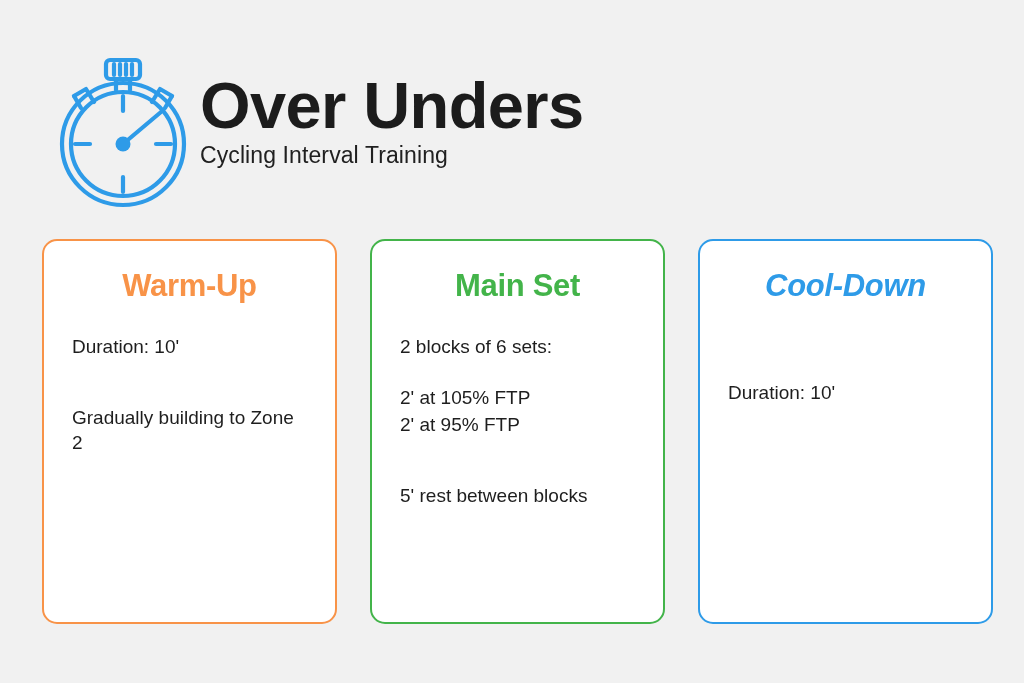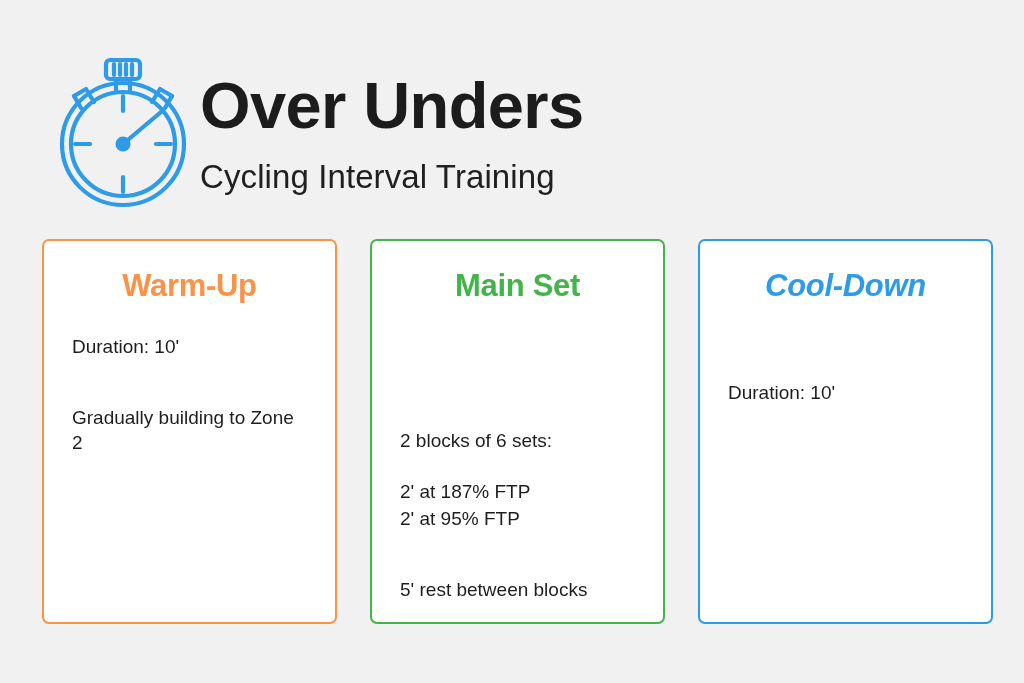--- a/index.html
+++ b/index.html
@@ -44,22 +44,22 @@
   #page-title {
     font-size: 65px;
     font-weight: bold;
     letter-spacing: -0.6px;
     color: #1C1C1C;
     line-height: 1.05;
     white-space: nowrap;
   }
 
   #page-subtitle {
-    margin-top: 18px;
-    font-size: 33px;
+    margin-top: 2px;
+    font-size: 23px;
     font-weight: normal;
     color: #202020;
     letter-spacing: 0.1px;
     white-space: nowrap;
   }
 
   
   #cards {
     position: absolute;
     left: 42px;
@@ -67,21 +67,21 @@
     width: 951px;
     height: 385px;
     display: flex;
     gap: 33px;
   }
 
   .card {
     flex: 1 1 0;
     background: #FFFFFF;
     border: 2px solid #CCCCCC;
-    border-radius: 7px;
+    border-radius: 15px;
     padding: 26px 28px 20px 28px;
     display: flex;
     flex-direction: column;
   }
 
   .card-title {
     text-align: center;
     font-size: 31px;
     font-weight: bold;
     letter-spacing: -0.3px;
@@ -168,25 +168,25 @@
 </div>
 
 <div id="cards">
     <div class="card card-warmup" style="border-color: rgb(248, 147, 72);">
       <div class="card-title" style="color: rgb(248, 147, 72);">Warm-Up</div>
       <div class="card-body">
         <div class="line"><span class="b">Duration: 10'</span></div>
         <div class="line"><span>Gradually building to </span><span class="b">Zone 2</span></div>
       </div>
     </div>
-    <div class="card card-mainset" style="border-color: rgb(67, 180, 74); justify-content: space-between;">
+    <div class="card card-mainset" style="border-color: rgb(67, 180, 74);">
       <div class="card-title" style="color: rgb(67, 180, 74);">Main Set</div>
       <div class="card-body">
         <div class="line"><span>2 blocks of 6 sets:</span></div>
-        <div class="line tight"><span class="b">2'</span><span> at 187% FTP</span></div>
+        <div class="line tight"><span class="b">2'</span><span> at 105% FTP</span></div>
         <div class="line"><span class="b">2'</span><span> at 95% FTP</span></div>
         <div class="line"><span class="b">5'</span><span> rest between blocks</span></div>
       </div>
     </div>
     <div class="card card-cooldown" style="border-color: rgb(46, 155, 232);">
       <div class="card-title" style="color: rgb(46, 155, 232);">Cool-Down</div>
       <div class="card-body">
         <div class="line"><span class="b">Duration: 10'</span></div>
       </div>
     </div>

